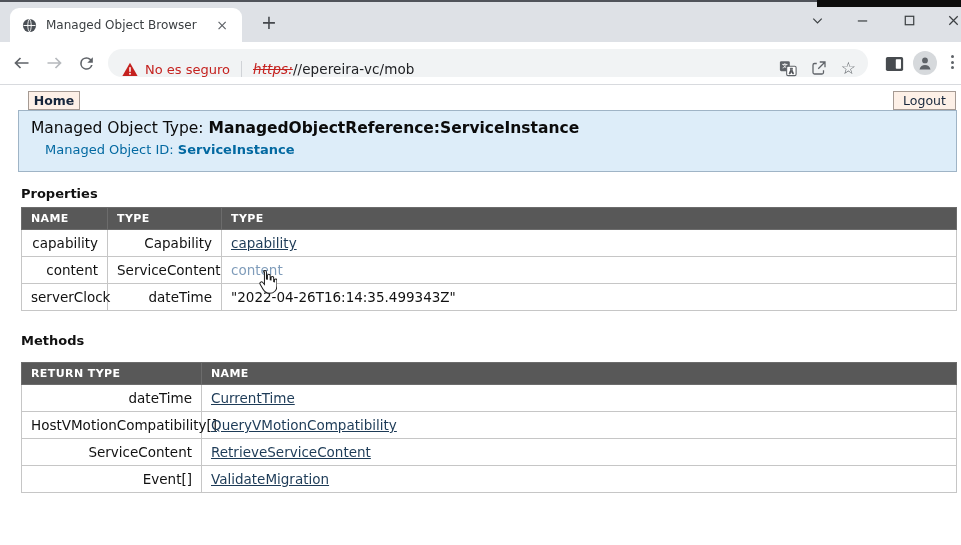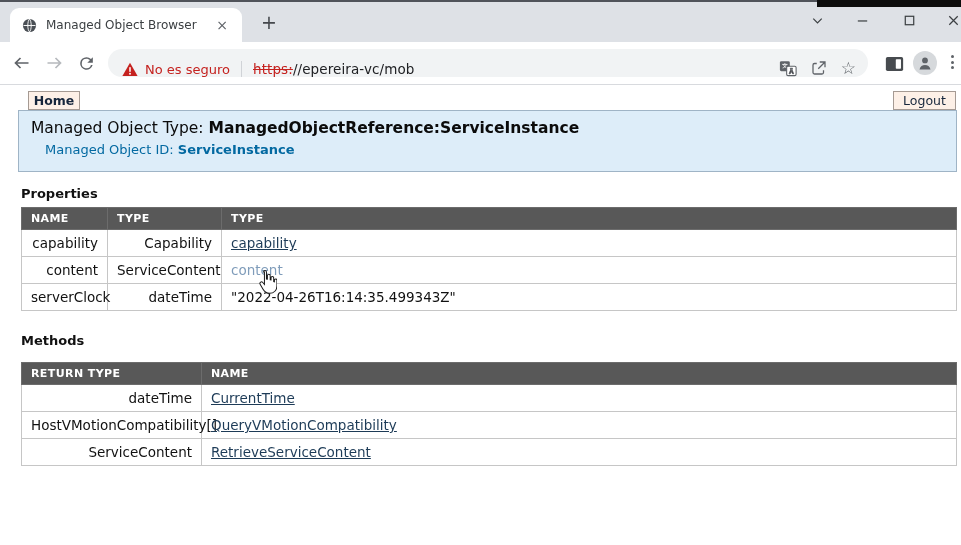--- a/index.html
+++ b/index.html
@@ -29,21 +29,21 @@
   .toolbar { position:absolute; top:42px; left:0; width:961px; height:42px; background:#fff; }
   .navbtn { position:absolute; top:10px; width:22px; height:22px; display:flex; align-items:center; justify-content:center; }
   .omnibox {
     position:absolute; left:108px; top:7px; width:760px; height:28px;
     background:#f1f3f4; border-radius:14px;
     display:flex; align-items:flex-end; font-size:13px;
   }
   .warn-label { color:#c5221f; margin-left:7px; }
   .url-sep { width:1px; height:16px; background:#d0d3d7; margin:0 11px; }
   .url { color:#202124; font-size:13.5px; letter-spacing:0.1px; }
-  .url .scheme { color:#c5221f; text-decoration:line-through; }
+  .url .scheme { color:#c5221f; text-decoration:line-through;font-style:italic; }
   .omni-spacer { flex:1; }
   .omni-icon { margin-right:13px; display:flex; align-items:center; }
   .star { font-size:17px; color:#5f6368; line-height:1; }
   .avatar { position:absolute; left:913px; top:9px; width:24px; height:24px; border-radius:50%;
             background:#d6d9dc; display:flex; align-items:center; justify-content:center; }
   .dots { position:absolute; left:951px; top:13px; display:flex; flex-direction:column; gap:2.5px; }
   .dots i { width:3px; height:3px; border-radius:50%; background:#5f6368; }
   .toolbar-edge { position:absolute; top:84px; left:0; width:961px; height:1px; background:#d8dade; }
 
   
@@ -258,20 +258,24 @@
             <td class="cell-left"><a href="#" class="moblink">CurrentTime</a></td>
           </tr>
           <tr>
             <td class="cell-right">HostVMotionCompatibility[]</td>
             <td class="cell-left"><a href="#" class="moblink">QueryVMotionCompatibility</a></td>
           </tr>
           <tr>
             <td class="cell-right">ServiceContent</td>
             <td class="cell-left"><a href="#" class="moblink">RetrieveServiceContent</a></td>
           </tr>
+          <tr>
+            <td class="cell-right">Event[]</td>
+            <td class="cell-left"><a href="#" class="moblink">ValidateMigration</a></td>
+          </tr>
         </tbody>
     </table>
 
     <span class="cursor">
       <svg width="22" height="27" viewBox="0 0 24 29">
         <path d="M9.3 3.1c0-.95.7-1.7 1.6-1.7.9 0 1.6.75 1.6 1.7v7.6l1 .1V7.2c0-.9.7-1.6 1.5-1.6.9 0 1.6.7 1.6 1.6v4.4l.9.15V9.4c0-.8.6-1.5 1.4-1.5.8 0 1.5.7 1.5 1.5v4.2l.8.25v-1.9c0-.8.6-1.4 1.3-1.4.8 0 1.4.6 1.4 1.4v6.3c0 4.7-3.2 8.1-7.9 8.1-3.6 0-5.7-1.7-7.4-4.7l-3-5.2c-.5-.9-.2-1.9.6-2.4.7-.4 1.7-.2 2.3.5l1.8 2.1V3.1z" fill="#fff" stroke="#1a1a1a" stroke-width="1.1"></path>
       </svg>
     </span>
   </div>
 </div>

